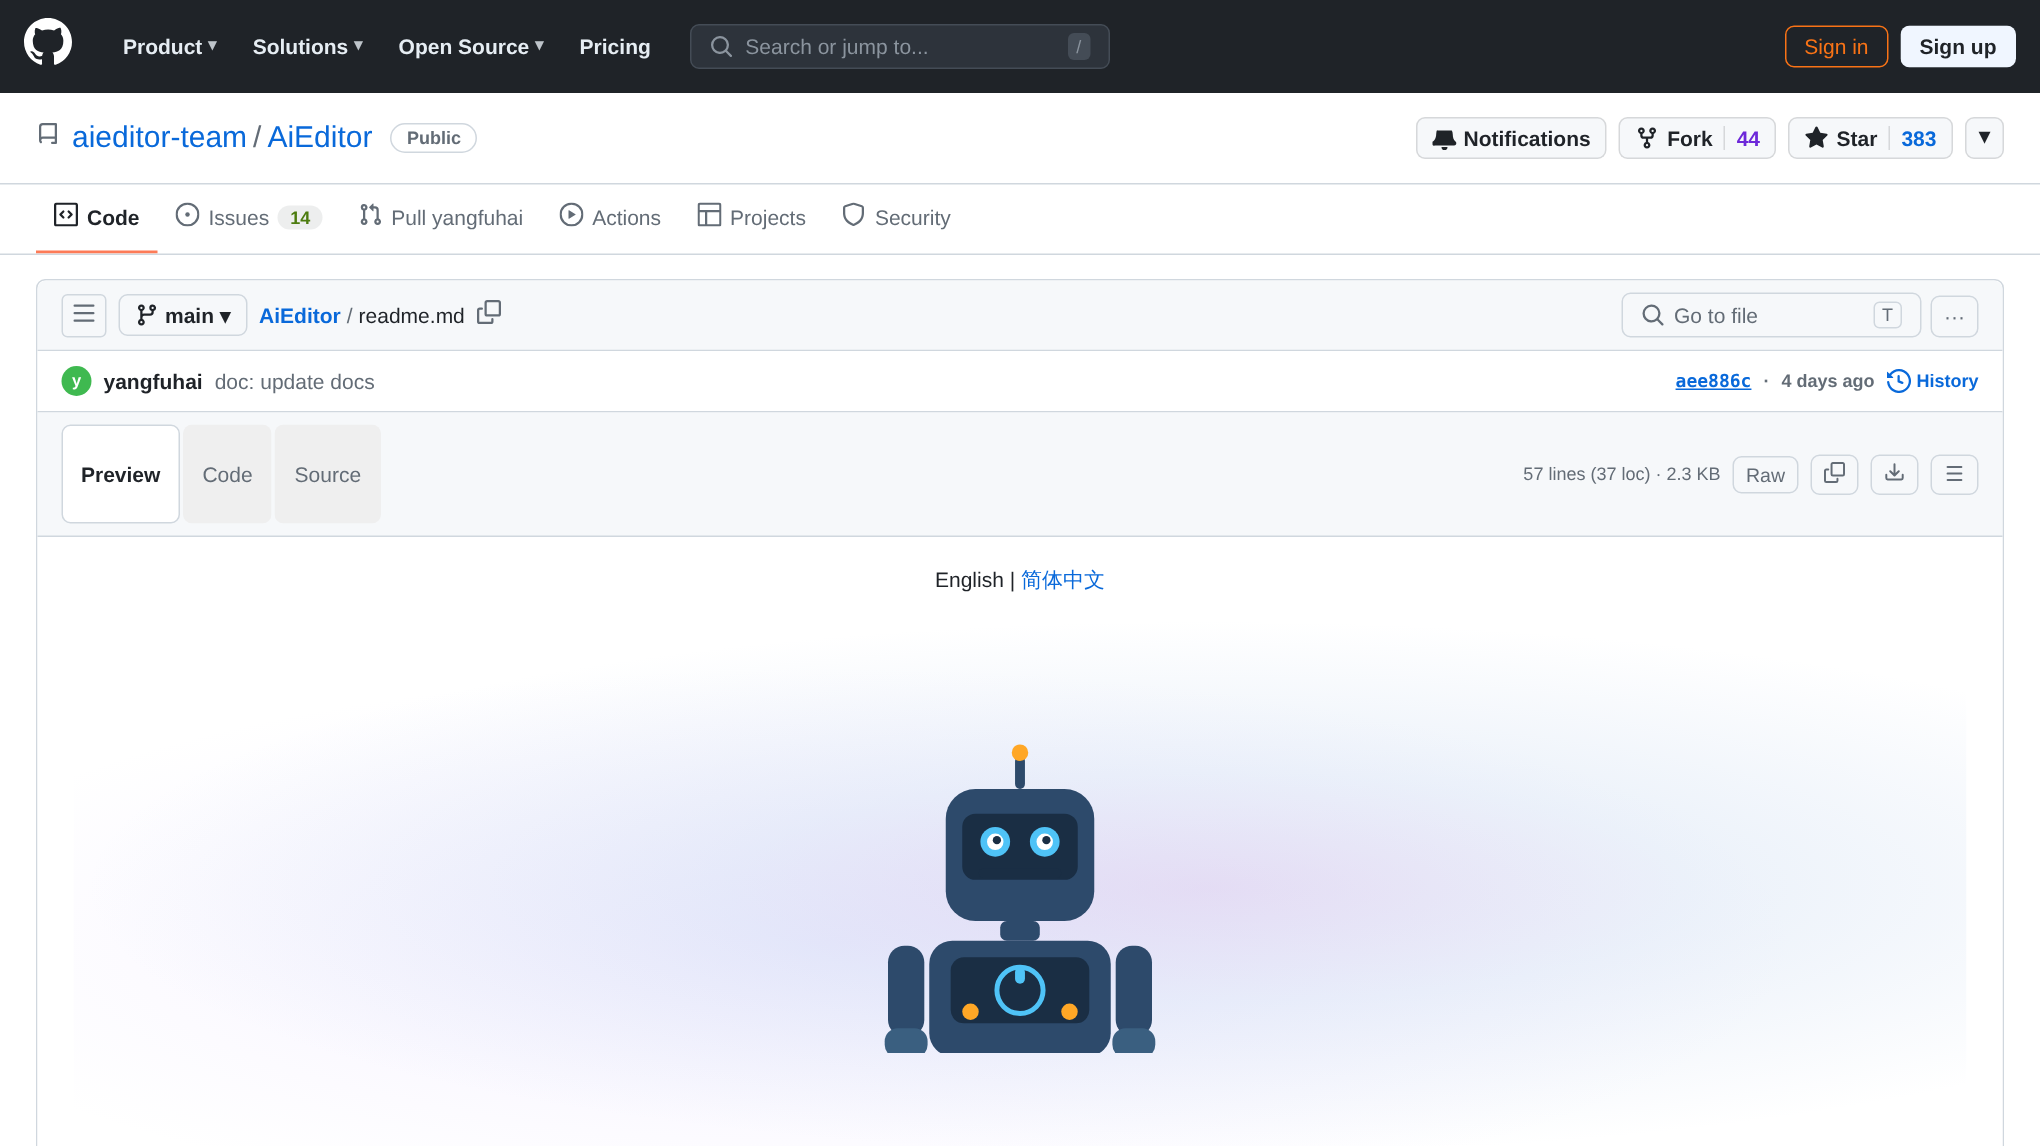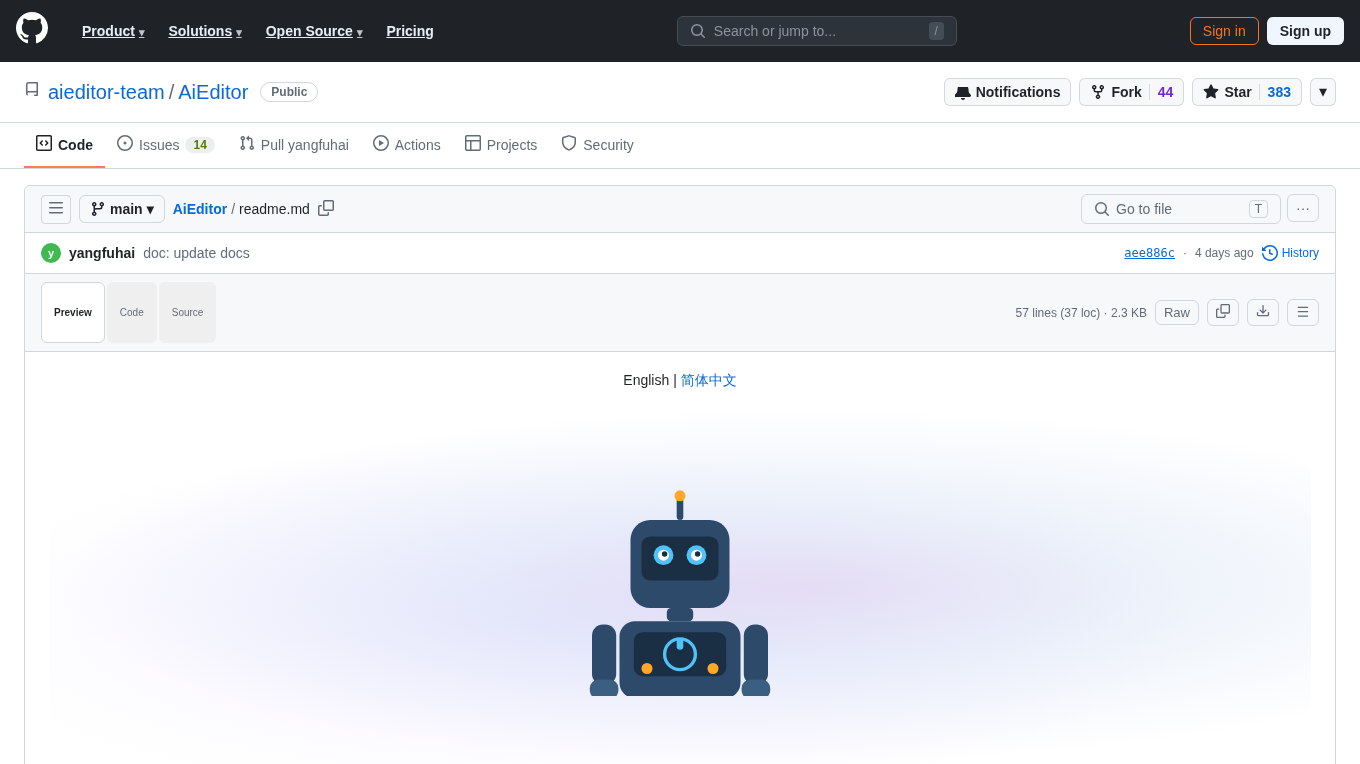--- a/index.html
+++ b/index.html
@@ -2,23 +2,23 @@
 <html><head>
   <meta charset="utf-8">
   <style>
     * { box-sizing: border-box; margin: 0; padding: 0; }
     body { font-family: -apple-system, BlinkMacSystemFont, "Segoe UI", Helvetica, Arial, sans-serif; font-size: 14px; color: #1f2328; background: #ffffff; }
 
     
     .header { display: flex; align-items: center; background: #1f2328; padding: 0 16px; height: 62px; gap: 16px; }
     .header-logo { color: white; font-size: 24px; margin-right: 8px; flex-shrink: 0; }
     .header-nav { display: flex; align-items: center; gap: 4px; }
-    .nav-item { color: #e6edf3; font-size: 14px; font-weight: 600; padding: 6px 10px; border-radius: 6px; cursor: pointer; display: flex; align-items: flex-end; gap: 4px; background: none; border: none; text-decoration: underline; }
+    .nav-item { color: #e6edf3; font-size: 14px; font-weight: 600; padding: 6px 10px; border-radius: 6px; cursor: pointer; display: flex; align-items: flex-start; gap: 4px; background: none; border: none; }
     .nav-chevron { font-size: 11px; opacity: 0.8; }
-    .header-search { flex: 1; display: flex; justify-content: center; }
+    .header-search { flex: 1; display: flex; }
     .search-box { display: flex; align-items: center; background: #2d333b; border: 1px solid #444c56; border-radius: 6px; padding: 5px 12px; width: 280px; gap: 8px; cursor: text; }
     .search-box-text { color: #8b949e; font-size: 14px; flex: 1; }
     .search-kbd { background: #444c56; color: #8b949e; border-radius: 4px; padding: 2px 6px; font-size: 12px; }
     .header-actions { display: flex; align-items: center; gap: 8px; margin-left: auto; }
     .btn-sign-in { background: none; border: 1px solid #f97316; color: #f97316; padding: 5px 12px; border-radius: 6px; cursor: pointer; font-size: 14px; font-weight: 400; }
     .btn-sign-up { background: #f0f6ff; border: 1px solid rgba(240,246,255,0.1); color: #1f2328; padding: 5px 12px; border-radius: 6px; cursor: pointer; font-size: 14px; font-weight: 600; }
 
     
     .repo-header { display: flex; align-items: center; padding: 16px 24px; border-bottom: 1px solid #d0d7de; gap: 8px; }
     .repo-icon { color: #636c76; font-size: 16px; }
@@ -50,27 +50,27 @@
     .file-path-sep { color: #636c76; }
     .file-path-name { color: #1f2328; font-weight: 400; }
     .copy-btn { background: none; border: none; cursor: pointer; color: #636c76; padding: 4px; font-size: 15px; }
     .goto-file-btn { display: flex; align-items: center; gap: 6px; background: #f6f8fa; border: 1px solid #d0d7de; border-radius: 6px; padding: 5px 12px; cursor: pointer; font-size: 14px; color: #636c76; min-width: 200px; }
     .more-options-btn { background: none; border: 1px solid #d0d7de; border-radius: 6px; padding: 5px 8px; cursor: pointer; color: #636c76; font-size: 14px; }
 
     
     .commit-info { display: flex; align-items: center; padding: 10px 16px; background: #ffffff; border-bottom: 1px solid #d0d7de; gap: 8px; }
     .avatar { width: 20px; height: 20px; border-radius: 50%; background: #6e7681; overflow: hidden; flex-shrink: 0; }
     .commit-message { color: #636c76; font-size: 14px; }
-    .commit-right { display: flex; align-items: center; gap: 8px; margin-left: auto; color: #636c76; font-size: 12px; }
+    .commit-right { display: flex; align-items: center; gap: 8px; margin-left: auto; color: #636c76; font-size: 12px; font-weight: bold; }
     .commit-sha { color: #0969da; font-family: monospace; font-size: 12px; }
     .history-btn { display: flex; align-items: center; gap: 4px; color: #0969da; font-size: 12px; cursor: pointer; text-decoration: none; }
 
     
     .file-content-tabs { display: flex; align-items: center; padding: 8px 16px; border-bottom: 1px solid #d0d7de; background: #f6f8fa; gap: 2px; }
-    .file-tab { padding: 24px 12px; border-radius: 6px; font-size: 10px; cursor: pointer; border: 1px solid transparent; }
+    .file-tab { padding: 24px 12px; border-radius: 6px; font-size: 14px; cursor: pointer; border: 1px solid transparent; }
     .file-tab.active { background: #ffffff; border-color: #d0d7de; color: #1f2328; font-weight: 600; }
     .file-tab:not(.active) { color: #636c76; }
     .file-meta { margin-left: auto; color: #636c76; font-size: 12px; display: flex; align-items: center; gap: 8px; }
     .file-action-btn { background: none; border: 1px solid #d0d7de; border-radius: 6px; padding: 4px 8px; cursor: pointer; color: #636c76; font-size: 13px; }
 
     
     .file-content { padding: 0; background: #ffffff; border-radius: 0 0 6px 6px; min-height: 360px; overflow: hidden; }
 
     
     .readme-content { padding: 20px 24px; display: flex; flex-direction: column; align-items: center; }
@@ -234,21 +234,21 @@
       <a href="#" class="file-path-repo">AiEditor</a>
       <span class="file-path-sep">/</span>
       <span class="file-path-name">readme.md</span>
       <button class="copy-btn" title="Copy path">
         <svg width="16" height="16" viewBox="0 0 16 16" fill="currentColor">
             <path d="M0 6.75C0 5.784.784 5 1.75 5h1.5a.75.75 0 0 1 0 1.5h-1.5a.25.25 0 0 0-.25.25v7.5c0 .138.112.25.25.25h7.5a.25.25 0 0 0 .25-.25v-1.5a.75.75 0 0 1 1.5 0v1.5A1.75 1.75 0 0 1 9.25 16h-7.5A1.75 1.75 0 0 1 0 14.25Z"></path>
             <path d="M5 1.75C5 .784 5.784 0 6.75 0h7.5C15.216 0 16 .784 16 1.75v7.5A1.75 1.75 0 0 1 14.25 11h-7.5A1.75 1.75 0 0 1 5 9.25Zm1.75-.25a.25.25 0 0 0-.25.25v7.5c0 .138.112.25.25.25h7.5a.25.25 0 0 0 .25-.25v-7.5a.25.25 0 0 0-.25-.25Z"></path>
           </svg>
       </button>
     </div>
-    <div style="display:flex;align-items:flex-start;gap:6px;">
+    <div style="display:flex;align-items:flex-end;gap:6px;">
       <button class="goto-file-btn">
         <svg width="16" height="16" viewBox="0 0 16 16" fill="#636c76">
             <path d="M10.68 11.74a6 6 0 0 1-7.922-8.982 6 6 0 0 1 8.982 7.922l3.04 3.04a.749.749 0 0 1-.326 1.275.749.749 0 0 1-.734-.215ZM11.5 7a4.499 4.499 0 1 0-8.997 0A4.499 4.499 0 0 0 11.5 7Z"></path>
           </svg>
         <span>Go to file</span>
         <span style="margin-left:auto;background:#f6f8fa;border:1px solid #d0d7de;border-radius:4px;padding:1px 5px;font-size:12px;color:#636c76;">T</span>
       </button>
       <button class="more-options-btn">···</button>
     </div>
   </div>

